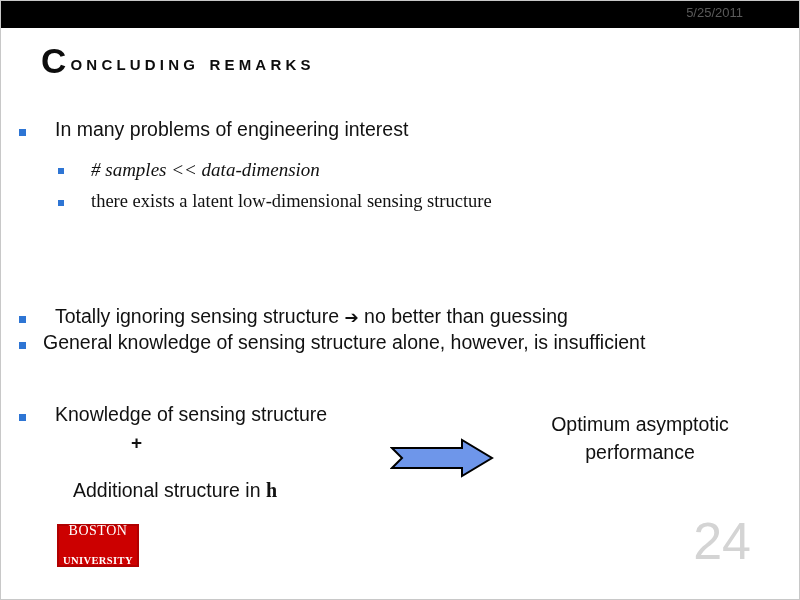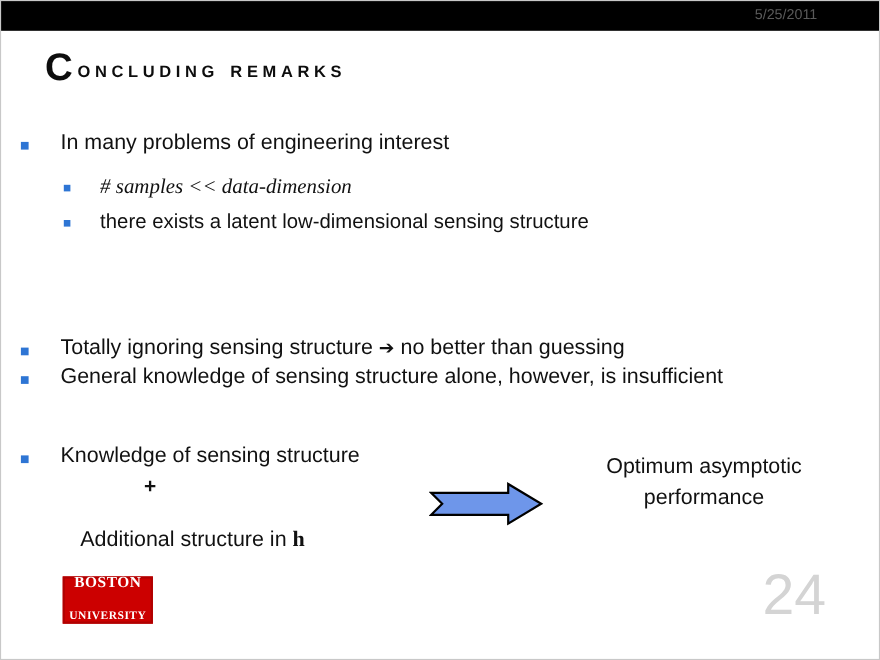--- a/index.html
+++ b/index.html
@@ -98,25 +98,25 @@
     font-family: "Liberation Serif", serif;
     font-weight: bold;
     font-size: 20px;
   }
   
   #row-1       { left: 18px;  top: 118px; }
   #row-1 .btext{ margin-left: 29px; }
   #row-1a      { left: 57px;  top: 158px; }
   #row-1a .btext{ margin-left: 27px; }
   #row-1b      { left: 57px;  top: 190px; }
-  #row-1b .btext{ margin-left: 27px; }
+  #row-1b .btext{ margin-left: 27px; font-family: Liberation Serif, serif; }
   #row-2       { left: 18px;  top: 261px; margin-top: 44px; }
   #row-2 .btext{ margin-left: 29px; }
   #row-3       { left: 18px;  top: 331px; }
-  #row-3 .btext{ margin-left: 29px; }
+  #row-3 .btext{ margin-left: 17px; }
   #row-4       { left: 18px;  top: 403px; }
   #row-4 .btext{ margin-left: 29px; }
 
   
   #plus-sign {
     position: absolute;
     left: 130px;
     top: 431px;
     font-family: "Liberation Sans", sans-serif;
     font-size: 19px;
@@ -162,21 +162,21 @@
     background: #cc0000;
     border: 2px solid #b00000;
     box-sizing: border-box;
     display: flex;
     flex-direction: column;
     align-items: center;
     justify-content: center;
   }
   #bu-logo .l1 {
     font-family: "Liberation Serif", serif;
-    font-weight: bold;
+    font-weight: normal;
     font-size: 14px;
     color: #ffffff;
     letter-spacing: 0.5px;
     line-height: 1;
     padding-bottom: 15px;
   }
   #bu-logo .rule {
     width: 62px;
     height: 1px;
     background: #ffffff;

